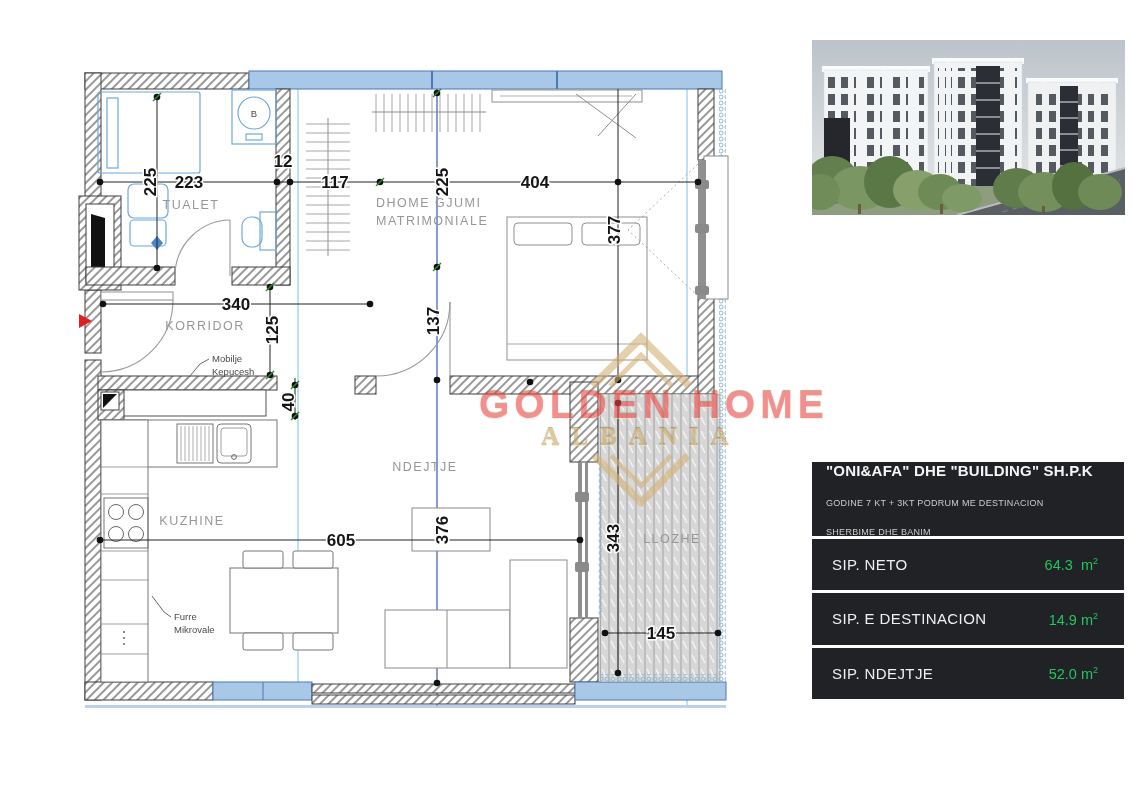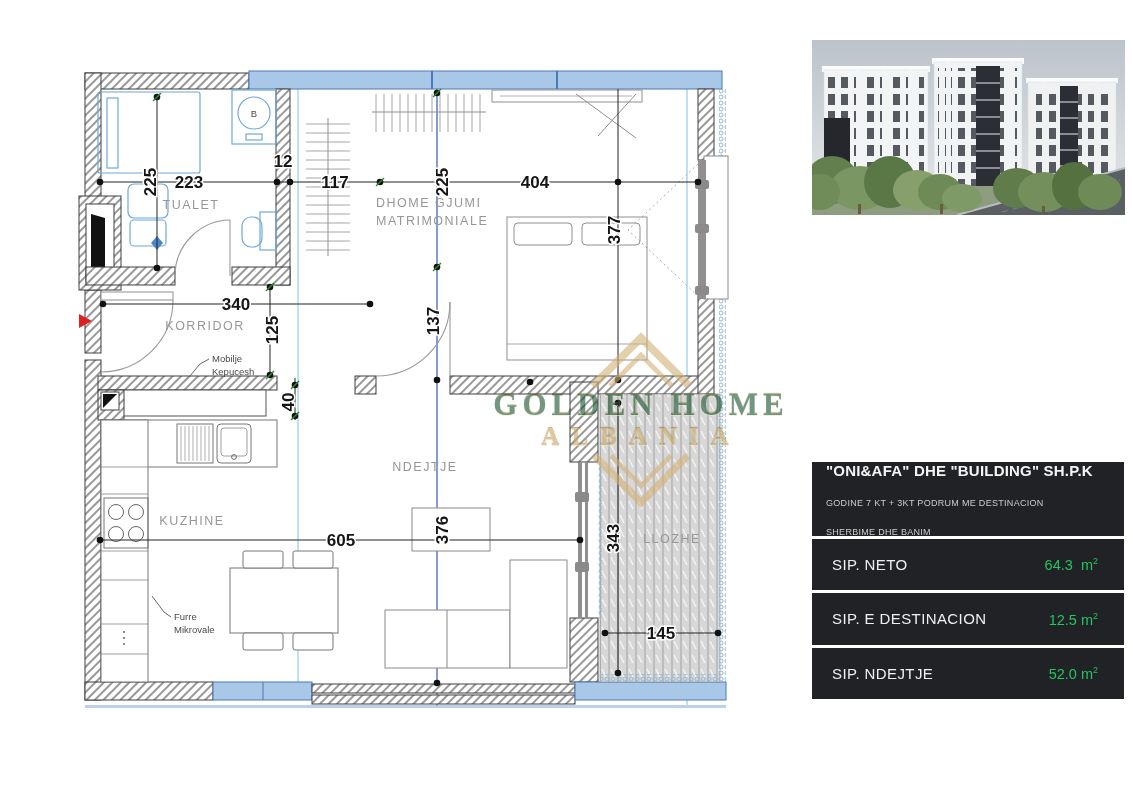--- a/index.html
+++ b/index.html
@@ -4,22 +4,22 @@
 <style>
   html,body{margin:0;padding:0;}
   body{width:1132px;height:810px;position:relative;background:#ffffff;overflow:hidden;
        font-family:"Liberation Sans",sans-serif;}
   .plan{position:absolute;left:76px;top:64px;width:660px;height:645px;}
   .photo{position:absolute;left:812px;top:40px;width:313px;height:175px;}
   
   .wm{position:absolute;left:479px;top:330px;width:324px;text-align:center;opacity:.6;
       pointer-events:none;z-index:5;}
   .wm svg{display:block;margin:0 auto;}
-  .wm1{font-family:Liberation Serif, serif;font-weight:bold;font-size:31px;letter-spacing:5px;
-       color:#14532d;text-shadow:0 1px 0 #efe3c2,0 -1px 1px #8a713d;line-height:34px;white-space:nowrap;}
+  .wm1{font-family:Liberation Sans, sans-serif;font-weight:bold;font-size:39px;letter-spacing:5px;
+       color:#ef4444;text-shadow:0 1px 0 #efe3c2,0 -1px 1px #8a713d;line-height:34px;white-space:nowrap;}
   .wm2{font-family:"Liberation Serif",serif;font-weight:bold;font-size:25px;letter-spacing:12px;
        color:#c9a55f;text-shadow:0 1px 0 #efe3c2,0 -1px 1px #8a713d;line-height:30px;}
   
   .panel{position:absolute;left:812px;top:462px;width:312px;height:237px;background:#ffffff;
          display:flex;flex-direction:column;gap:3px;}
   .sec{background:#212225;color:#fff;padding:0 14px;display:flex;}
   .sec.header{flex-direction:column;justify-content:center;height:62px;padding:6px 14px;}
   .p-title{font-size:15px;font-weight:bold;letter-spacing:.2px;color:#f4f4f4;}
   .p-sub{font-size:9px;color:#cccccc;margin-top:19px;letter-spacing:.3px;}
   .row{flex:1;align-items:center;justify-content:space-between;padding:0 26px 0 20px;}
@@ -364,19 +364,19 @@
     <div class="p-title">"ONI&amp;AFA" DHE "BUILDING" SH.P.K</div>
     <div class="p-sub">GODINE 7 KT + 3KT PODRUM ME DESTINACION</div>
     <div class="p-sub">SHERBIME DHE BANIM</div>
   </div>
   <div class="sec row">
     <span class="lbl">SIP. NETO</span>
     <span class="val"><span>64.3</span>&nbsp;&nbsp;<span>m</span><sup>2</sup></span>
   </div>
   <div class="sec row">
     <span class="lbl">SIP. E DESTINACION</span>
-    <span class="val"><span>12.5</span>&nbsp;<span>m</span><sup>2</sup></span>
+    <span class="val"><span>14.9</span>&nbsp;<span>m</span><sup>2</sup></span>
   </div>
   <div class="sec row">
     <span class="lbl">SIP. NDEJTJE</span>
     <span class="val"><span>52.0</span>&nbsp;<span>m</span><sup>2</sup></span>
   </div>
 </div>
 
 </body></html>

